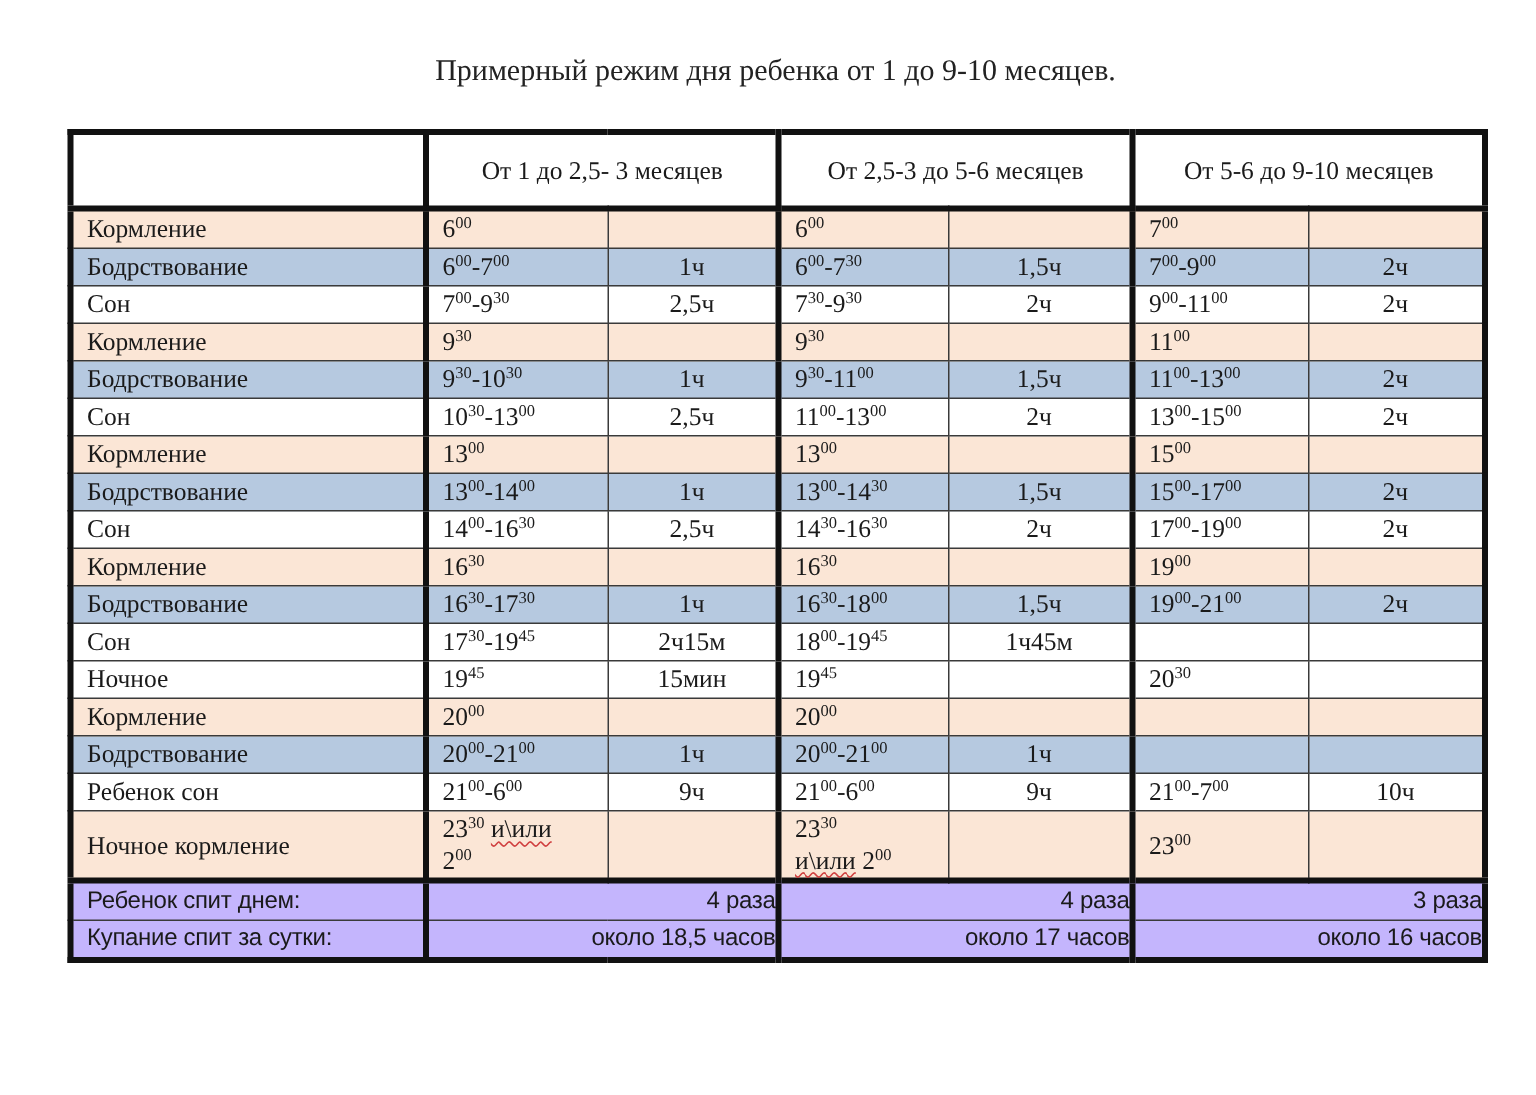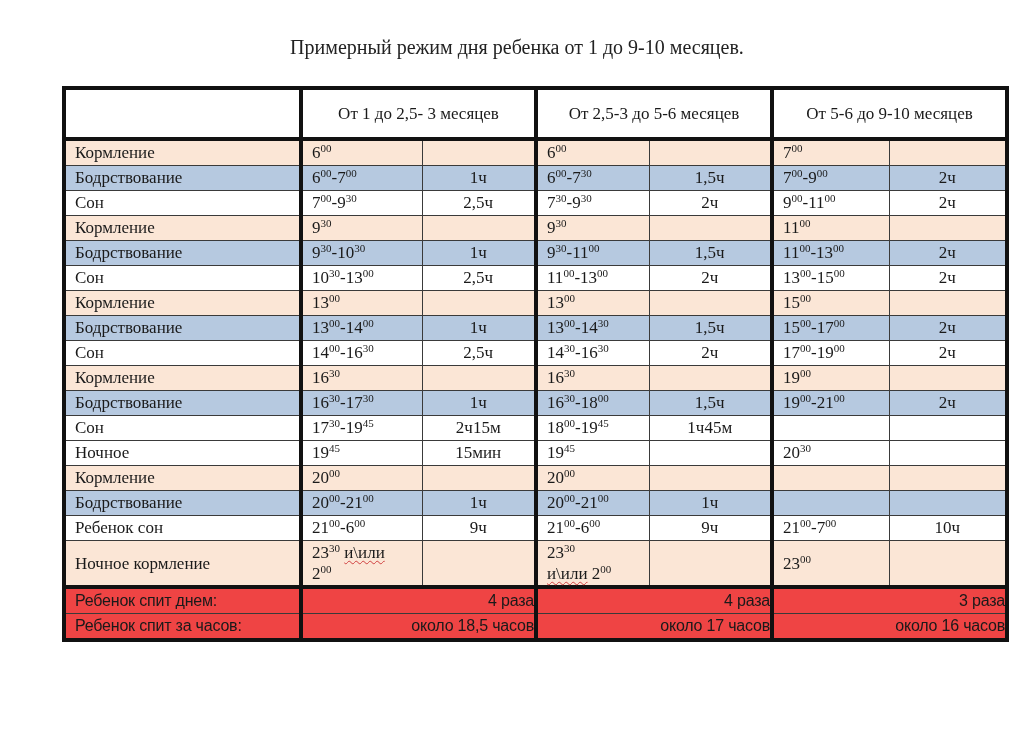--- a/index.html
+++ b/index.html
@@ -1,33 +1,33 @@
 <!DOCTYPE html>
 <html><head>
 <meta charset="utf-8">
 <style>
   html, body { margin: 0; padding: 0; background: #ffffff; }
   body { width: 1024px; height: 730px; position: relative; overflow: hidden;
          font-family: "Liberation Serif", "DejaVu Serif", serif; color: #1a1a1a; }
   .title { position: absolute; left: 0; top: 36px; width: 1034px; text-align: center;
            font-size: 20px; color: #222; }
-  table.sched { position: absolute; left: 62px; top: 86px; width: 943px;
+  table.sched { position: absolute; left: 45px; top: 86px; width: 943px;
                 border-collapse: collapse; border: 4px solid #111; table-layout: fixed; }
   table.sched td { border: 1px solid #3a3a3a; padding: 0 0 0 9px; font-size: 17px;
                    line-height: 20px; height: 24px; white-space: nowrap; vertical-align: middle; }
   table.sched td.dur { text-align: center; padding: 0; }
   table.sched td.lbl { border-right: 4px solid #111; }
   table.sched td.gsep { border-right: 4px solid #111; }
   tr.hdr td { height: 47px; background: #ffffff; text-align: center; padding: 0 4px;
               font-size: 17px; line-height: 24px; white-space: normal; border-bottom: 4px solid #111; }
   tr.feed td { background: #fbe6d6; }
   tr.awake td { background: #b6c9e0; }
   tr.sleep td { background: #ffffff; }
   tr.night td { height: 44px; line-height: 21px; }
-  tr.sum td { background: #ef4444; height: 24px; font-family: "Liberation Sans", sans-serif;
+  tr.sum td { background: #c4b5fd; height: 24px; font-family: "Liberation Sans", sans-serif;
               font-size: 16px; letter-spacing: -0.2px; }
   tr.sum td.val { text-align: right; padding: 0; }
   tr.sum-first td { border-top: 4px solid #111; }
   sup { font-size: 11px; vertical-align: 6px; line-height: 0; }
   .squig { text-decoration: underline wavy #d04040; text-decoration-thickness: 1px; text-underline-offset: 2px; }
 </style>
 </head>
 <body>
 
 <div class="title">Примерный режим дня ребенка от 1 до 9-10 месяцев.</div>
@@ -202,19 +202,19 @@
         <td><span>23</span><sup>00</sup></td>
         <td class="dur"></td>
       </tr>
       <tr class="sum sum-first">
         <td class="lbl">Ребенок спит днем:</td>
         <td colspan="2" class="val gsep">4 раза</td>
         <td colspan="2" class="val gsep">4 раза</td>
         <td colspan="2" class="val">3 раза</td>
       </tr>
       <tr class="sum">
-        <td class="lbl">Ребенок спит за часов:</td>
+        <td class="lbl">Купание спит за сутки:</td>
         <td colspan="2" class="val gsep">около 18,5 часов</td>
         <td colspan="2" class="val gsep">около 17 часов</td>
         <td colspan="2" class="val">около 16 часов</td>
       </tr>
     </tbody>
 </table>
 
 </body></html>

